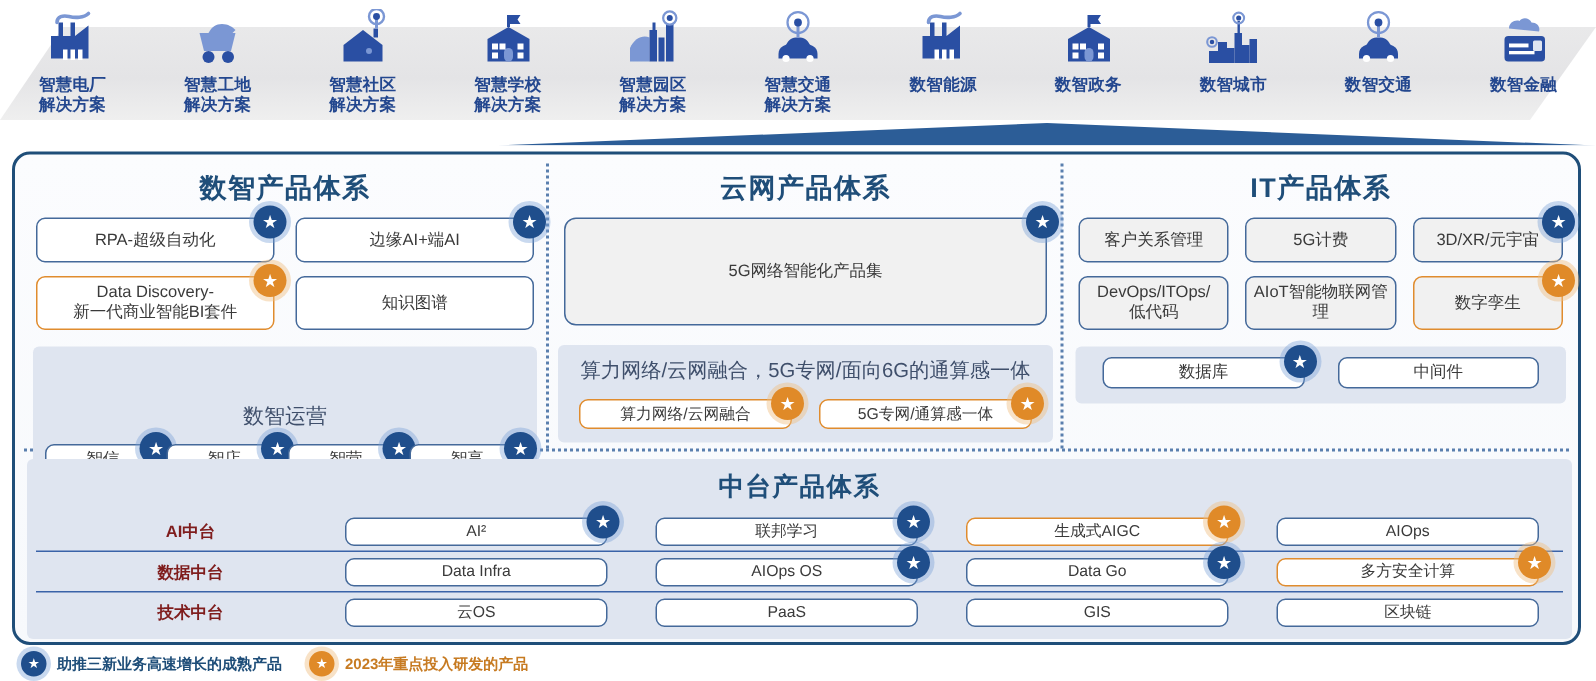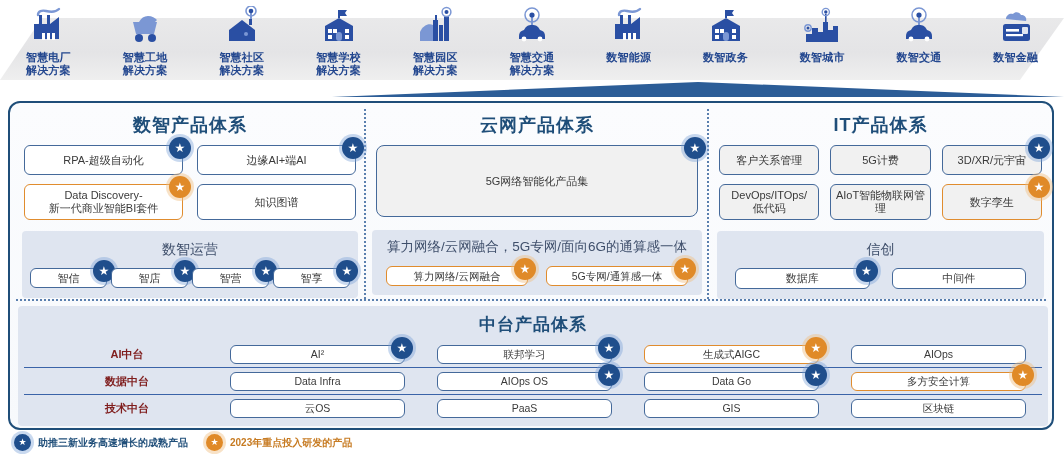--- a/index.html
+++ b/index.html
@@ -90,21 +90,21 @@
   }
   .star.blue{ background:#1f4e8c; box-shadow:0 0 0 3px rgba(120,160,215,.40); }
   .star.org { background:#e08a28; box-shadow:0 0 0 3px rgba(240,190,130,.45); }
   .star.tr{ right:-9px; top:-9px; }
 
   
   .subpanel{
     background:#dfe5f0; border-radius:4px; padding:7px 8px 10px;
   }
   .sub-title{
-    text-align:center; color:#3f4f6b; font-size:14px; padding:3px 0 9px;
+    text-align:center; color:#3f4f6b; font-size:14px; padding:3px 0 9px;margin-top:28px;
   }
   .sub-row{ display:flex; gap:4px; }
 
   
   .grid2{ display:grid; grid-template-columns:1fr 1fr; gap:9px 14px; padding:0 6px; }
   #col1 .box.r1{ height:30px; }
   #col1 .box.r2{ height:36px; }
   #col1 .subpanel{ margin:11px 4px 0; }
   #col1 .sub-row .box{ flex:1; height:20px; font-size:11px; }
 
@@ -376,21 +376,20 @@
     <div class="grid3" id="c3grid">
         <div class="box g"><span>客户关系管理</span></div>
         <div class="box g"><span>5G计费</span></div>
         <div class="box g"><span>3D/XR/元宇宙</span><span class="star blue tr">★</span></div>
         <div class="box g2"><span>DevOps/ITOps/
 低代码</span></div>
         <div class="box g2"><span>AIoT智能物联网管理</span></div>
         <div class="box g2 orange"><span>数字孪生</span><span class="star org tr">★</span></div>
       </div>
     <div class="subpanel">
-      <div class="sub-title">信创</div>
       <div class="sub-row" id="c3sub">
           <div class="box white"><span>数据库</span><span class="star blue tr">★</span></div>
           <div class="box white"><span>中间件</span></div>
         </div>
     </div>
   </div>
 
   <div id="mid">
     <div id="mid-title">中台产品体系</div>
     <div id="mid-rows">

